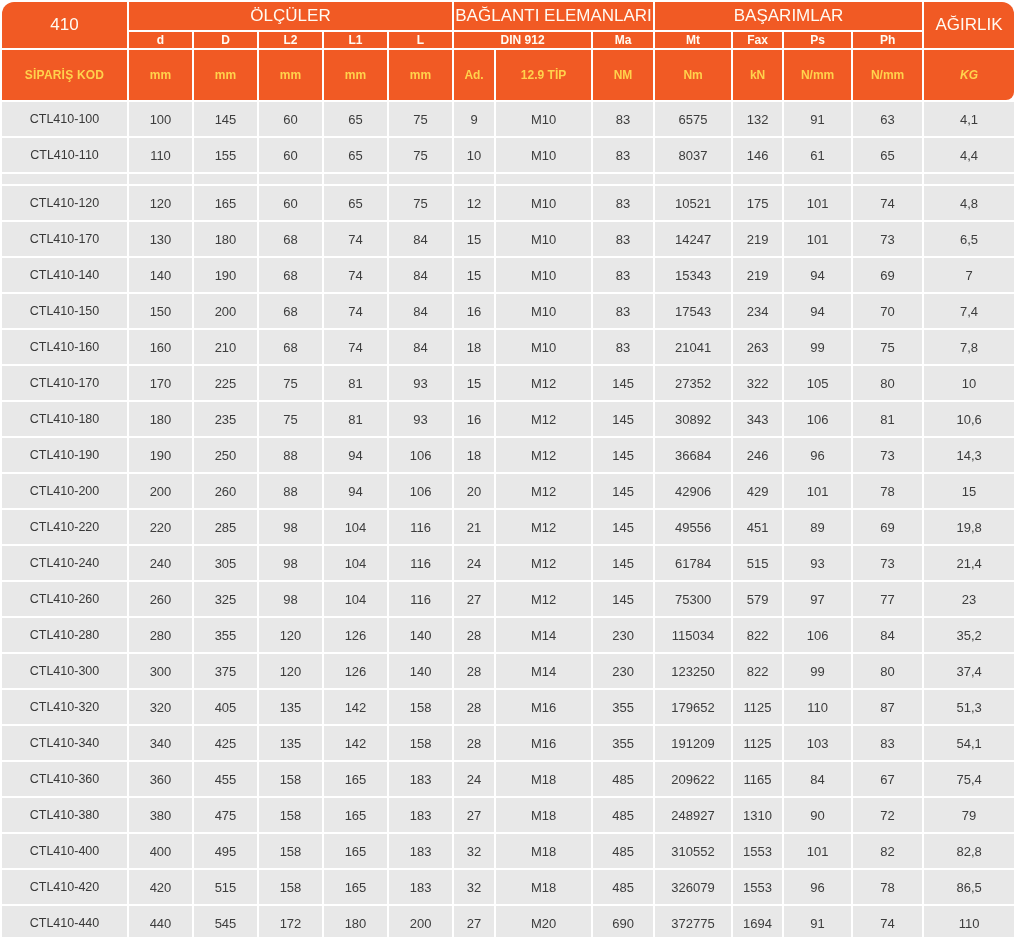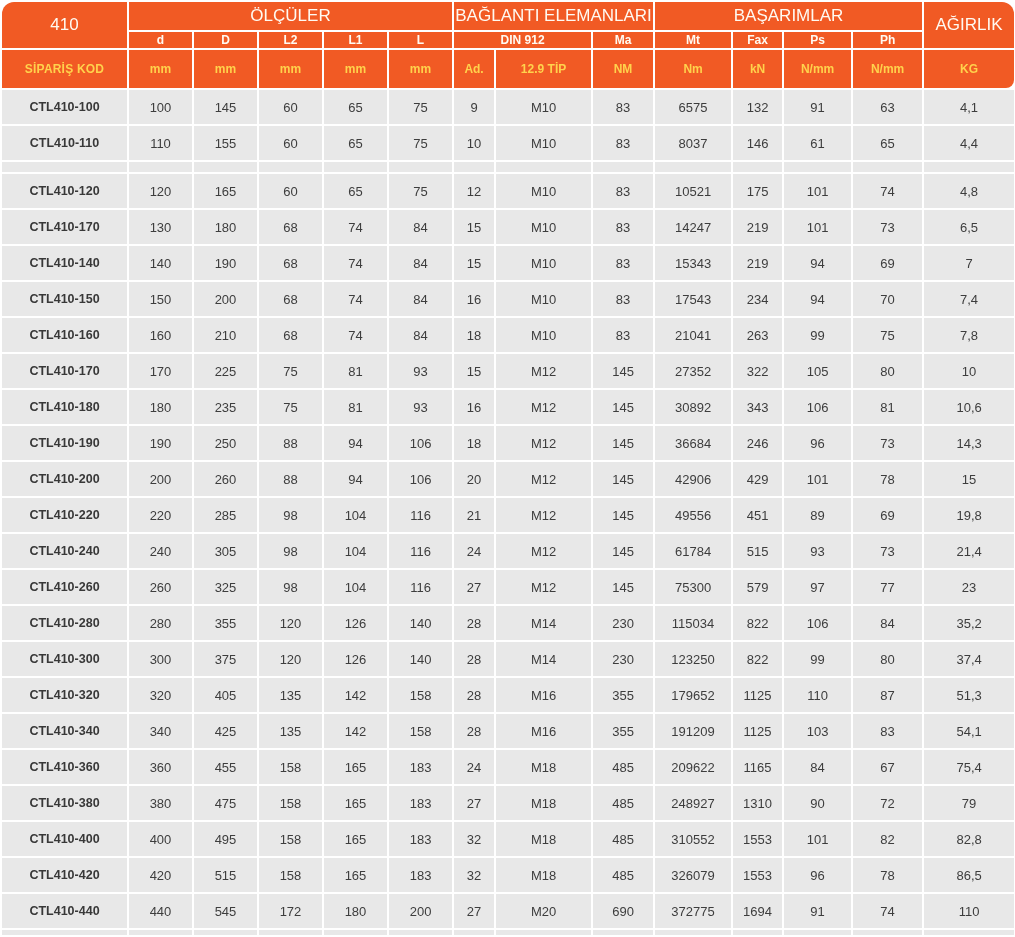--- a/index.html
+++ b/index.html
@@ -31,34 +31,34 @@
   tr.hdr-groups th { height: 28px; font-size: 17px; font-weight: normal; }
   th.series {
     font-size: 29px;
     font-weight: normal;
     border-top-left-radius: 12px;
   }
   th.corner-tr { border-top-right-radius: 12px; }
   th.agirlik { font-size: 13px; font-weight: bold; }
   tr.hdr-symbols th { height: 16px; font-size: 12px; }
   tr.hdr-units th {
-    height: 38px;
+    height: 50px;
     font-size: 12px;
     color: var(--header-text-yellow, #ffd24c);
   }
   th.code-label { font-size: 11px; letter-spacing: .2px; }
-  th.corner-br { border-bottom-right-radius: 8px; }
+  th.corner-br { border-bottom-right-radius: 8px; font-style: italic; }
   
   tbody td {
     background: var(--row-bg, #e8e8e8);
     height: 34px;
     font-size: 13px;
     color: var(--data-text, #3d3d3d);
   }
-  tbody td.code { font-size: 12.5px; font-weight: bold; color: #383838; }
+  tbody td.code { font-size: 12.5px; font-weight: normal; color: #383838; }
   tr.spacer-mid td { height: 10px; }
   tr.spacer-bottom td { height: 5px; }
 </style>
 </head>
 <body>
 
 <table class="spec">
   <colgroup>
     <col style="width:125px">
       <col style="width:63px">

